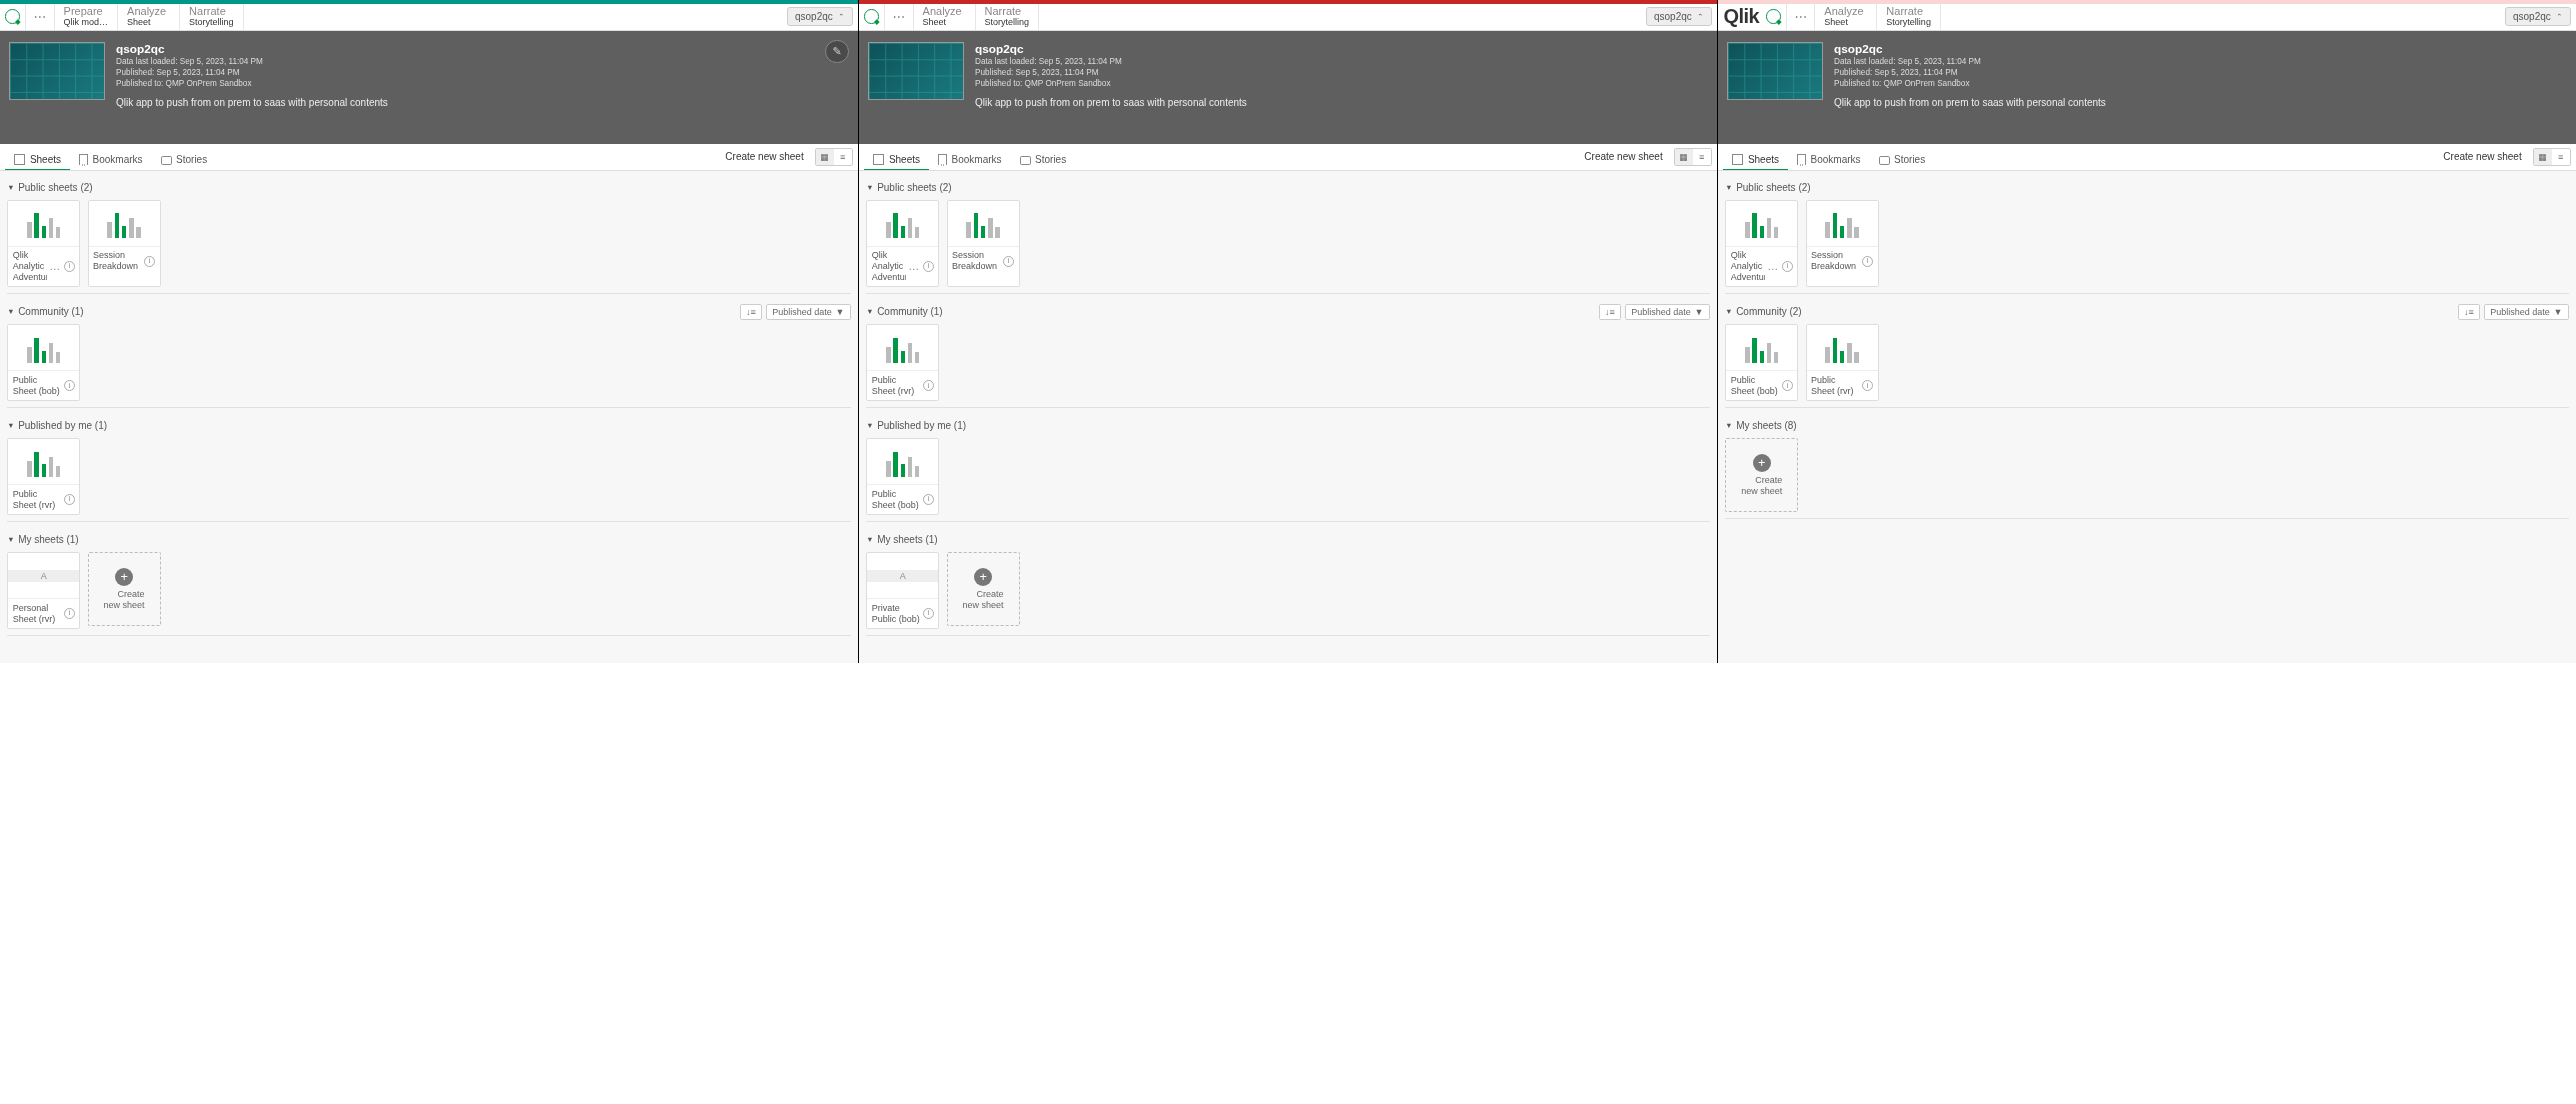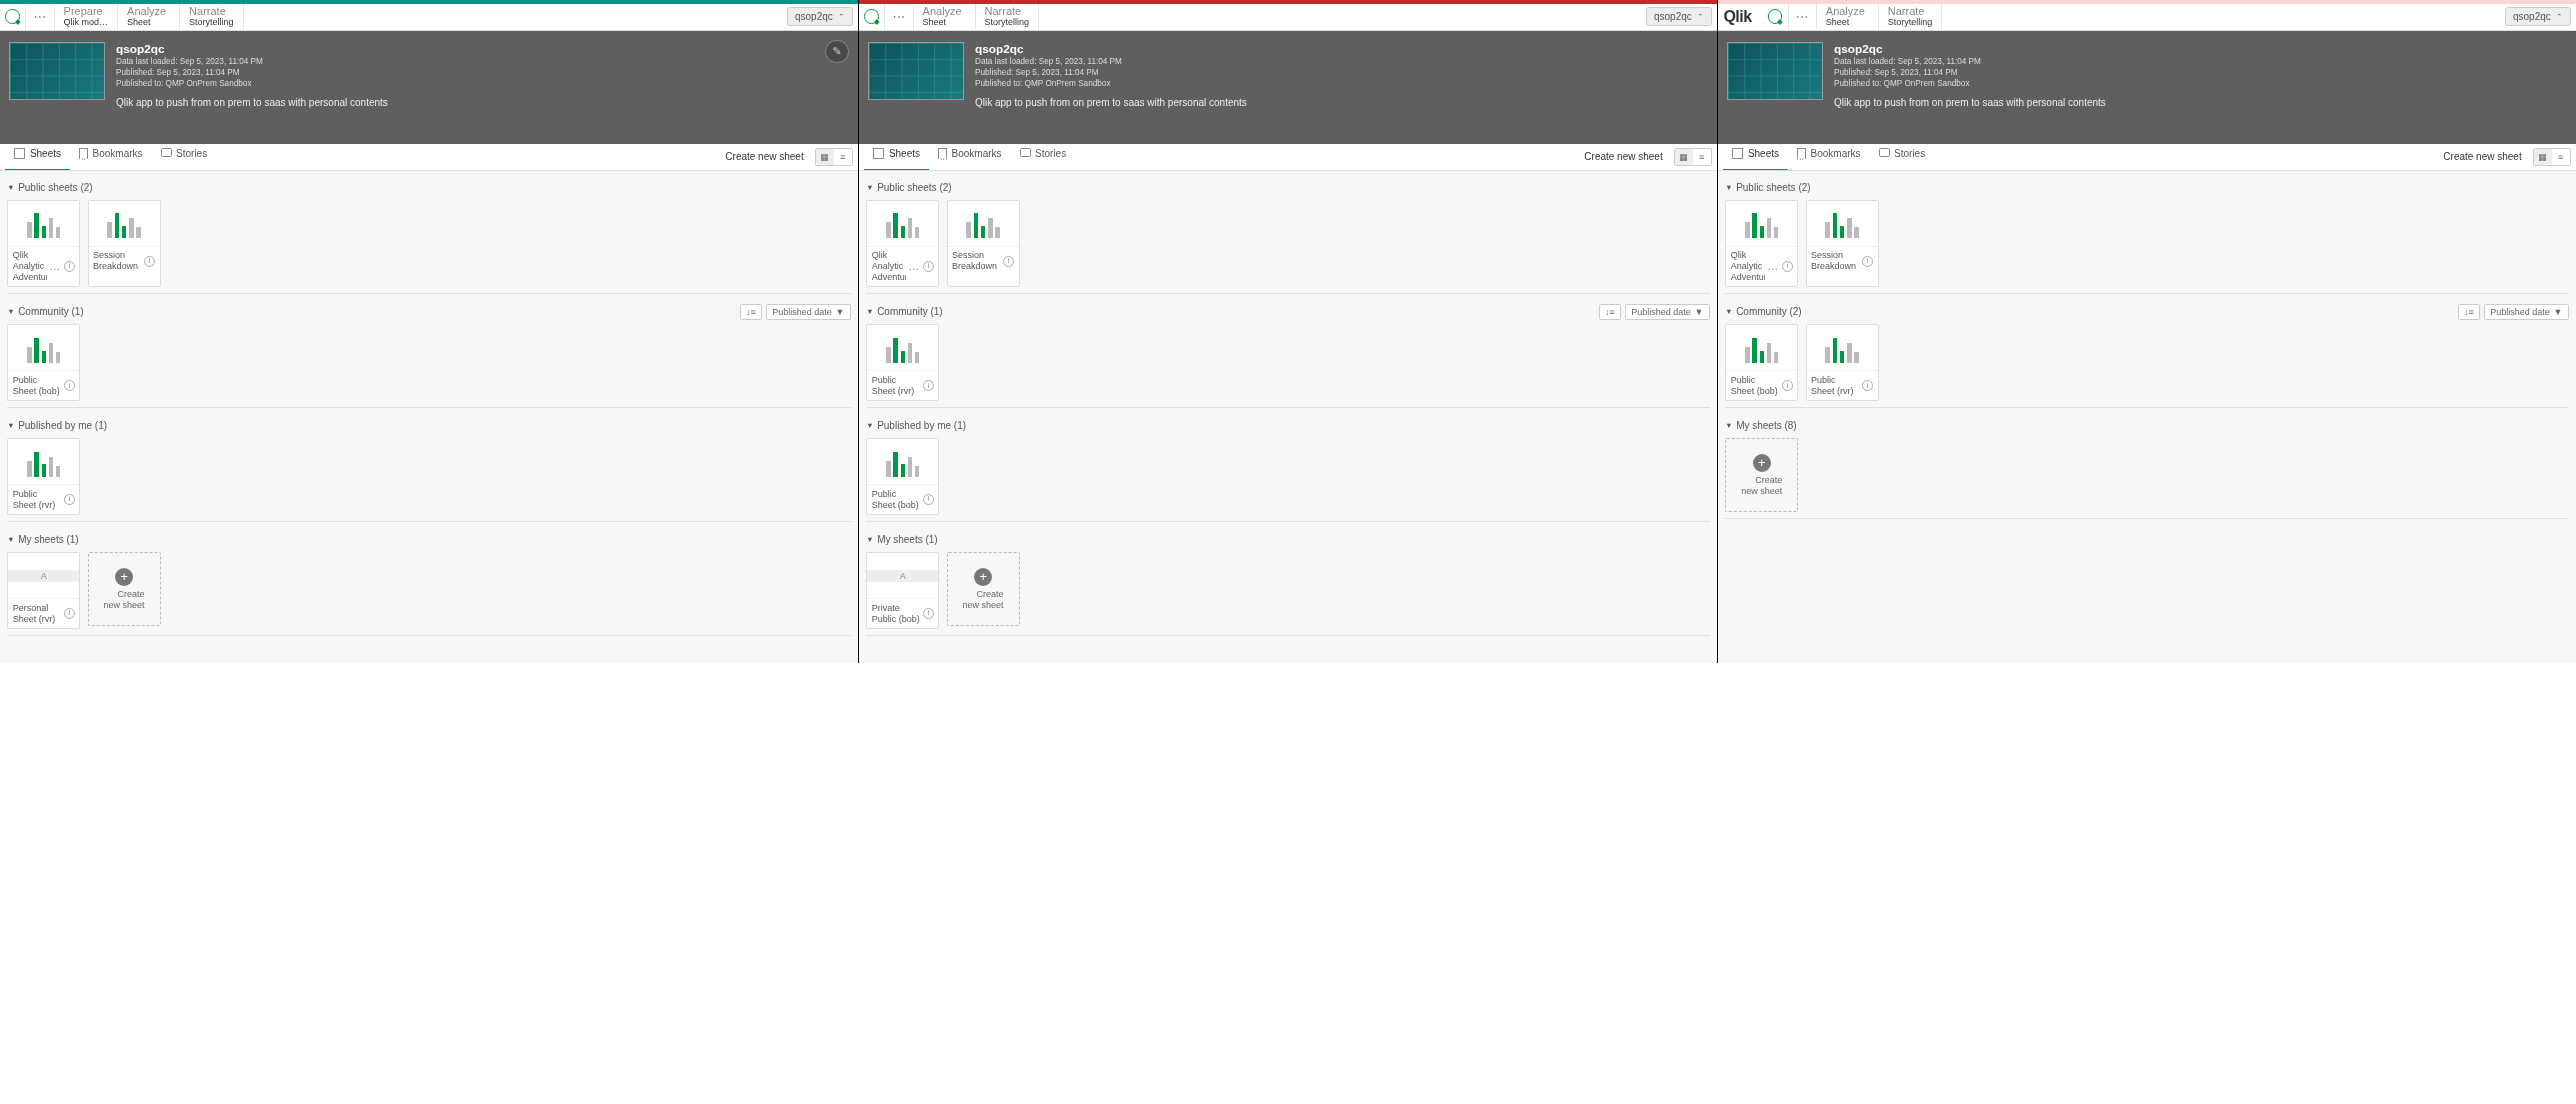--- a/index.html
+++ b/index.html
@@ -11,42 +11,42 @@
 .accent { height: 3.6px; }
 .accent.teal { background: #009688; }
 .accent.red { background: #c62828; }
 .accent.pink { background: #fbd4d4; }
 
 
 .toolbar { display: flex; align-items: stretch; border-bottom: 0.9px solid #ddd; background: #fff; height: 27px; }
 .logo-cell { display: flex; align-items: center; padding: 0 5.4px; border-right: 0.9px solid #e6e6e6; }
 .logo-q { width: 14.5px; height: 14.5px; border: 1.8px solid #009845; border-radius: 50%; position: relative; }
 .logo-q::after { content: ""; position: absolute; width: 3.6px; height: 3.6px; background: #009845; right: -0.9px; bottom: -0.9px; transform: rotate(45deg); }
-.qlik-text { font-weight: 700; font-size: 16px; color: #333; margin-right: 16px; letter-spacing: -0.5px; }
+.qlik-text { font-weight: 700; font-size: 20px; color: #333; margin-right: 7px; letter-spacing: -0.5px; }
 .dots-cell { display: flex; align-items: center; padding: 0 7.3px; border-right: 0.9px solid #e6e6e6; color: #666; font-size: 12.7px; cursor: pointer; }
 .nav-cell { padding: 2.7px 9px; border-right: 0.9px solid #e6e6e6; display: flex; flex-direction: column; justify-content: center; cursor: pointer; min-width: 62px; }
 .nav-cell .sup { font-size: 11px; color: #888; line-height: 1; }
 .nav-cell .sub { font-size: 9px; color: #333; line-height: 1.2; white-space: nowrap; overflow: hidden; text-overflow: ellipsis; }
 .toolbar-spacer { flex: 1; }
 .app-dd { display: flex; align-items: center; background: #eee; border: 0.9px solid #ccc; border-radius: 2.7px; margin: 3.6px 5.4px; padding: 0 7.3px; font-size: 10px; color: #555; cursor: pointer; gap: 5.4px; }
 .chev-up { font-size: 7.3px; }
 
 
 .hero { background: #5f5f5f; color: #fff; padding: 11px 9px 36px; display: flex; gap: 11px; position: relative; }
 .thumb { width: 96px; height: 58px; background: linear-gradient(135deg,#0d5257,#1a7a7f); border: 0.9px solid #999; flex-shrink: 0; position: relative; overflow: hidden; }
 .thumb::before, .thumb::after { content:""; position:absolute; inset:0; background-image: linear-gradient(#3aa 0.9px, transparent 0.9px), linear-gradient(90deg, #3aa 0.9px, transparent 0.9px); background-size: 16.3px 16.3px; opacity: .25; }
 .hero-info { flex: 1; min-width: 0; }
 .hero-title { font-size: 11.8px; font-weight: 600; margin-bottom: 1.8px; }
 .hero-meta { font-size: 8.2px; color: #ddd; line-height: 1.3; }
 .hero-desc { font-size: 10px; margin-top: 7.3px; color: #eee; }
 .edit-badge { position: absolute; top: 9px; right: 9px; width: 23.6px; height: 23.6px; border-radius: 50%; background: #4a4a4a; border: 0.9px solid #888; display: flex; align-items: center; justify-content: center; color: #ccc; font-size: 11px; cursor: pointer; }
 
 
 .tabsbar { display: flex; align-items: center; border-bottom: 0.9px solid #ddd; background: #fff; padding: 0 5.4px; height: 27px; }
-.tabitem { display: flex; align-items: flex-start; gap: 4.5px; padding: 4px 9px; height: 100%; font-size: 10px; color: #555; cursor: pointer; border-bottom: 1.8px solid transparent; }
+.tabitem { display: flex; align-items: flex-end; gap: 4.5px; padding: 4px 9px; height: 100%; font-size: 10px; color: #555; cursor: pointer; border-bottom: 1.8px solid transparent; }
 .tabitem.active { border-bottom-color: #009845; color: #333; }
 .tabicon { width: 11px; height: 11px; border: 0.9px solid #888; }
 .tabicon.bm { border: none; width: 9px; height: 11px; border-left: 0.9px solid #888; border-right: 0.9px solid #888; border-top: 0.9px solid #888; position: relative; }
 .tabicon.bm::after { content:""; position:absolute; bottom:-2.7px; left:-0.9px; right:-0.9px; height:4.5px; background: linear-gradient(to top right, transparent 48%, #888 50%, transparent 52%), linear-gradient(to top left, transparent 48%, #888 50%, transparent 52%); }
 .tabicon.st { border: none; width: 11px; height: 9px; border: 0.9px solid #888; border-radius: 1.8px; }
 .tabsbar-spacer { flex: 1; }
 .create-link { font-size: 10px; color: #333; padding: 0 7.3px; cursor: pointer; }
 .view-toggle { display: flex; border: 0.9px solid #ccc; border-radius: 1.8px; overflow: hidden; margin-left: 3.6px; }
 .view-toggle span { width: 18px; height: 16.3px; display: flex; align-items: center; justify-content: center; font-size: 9px; cursor: pointer; color: #666; }
 .view-toggle span.active { background: #eee; }

